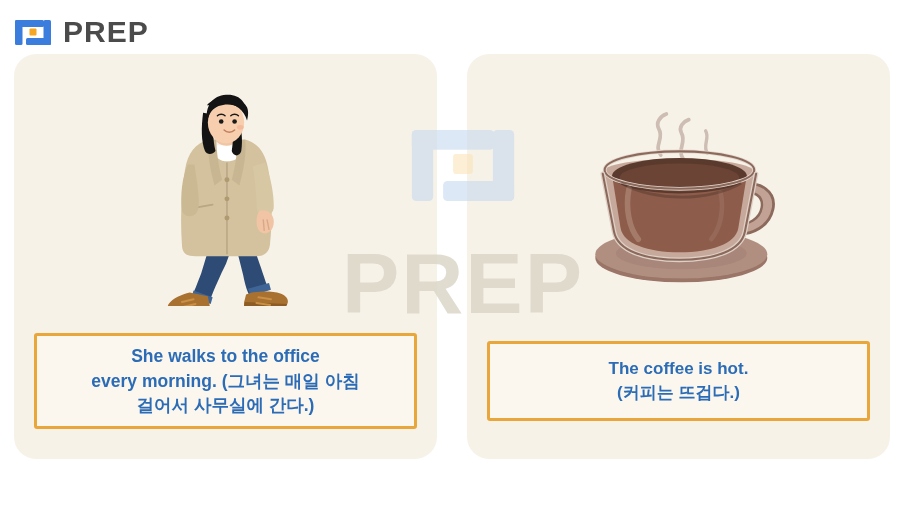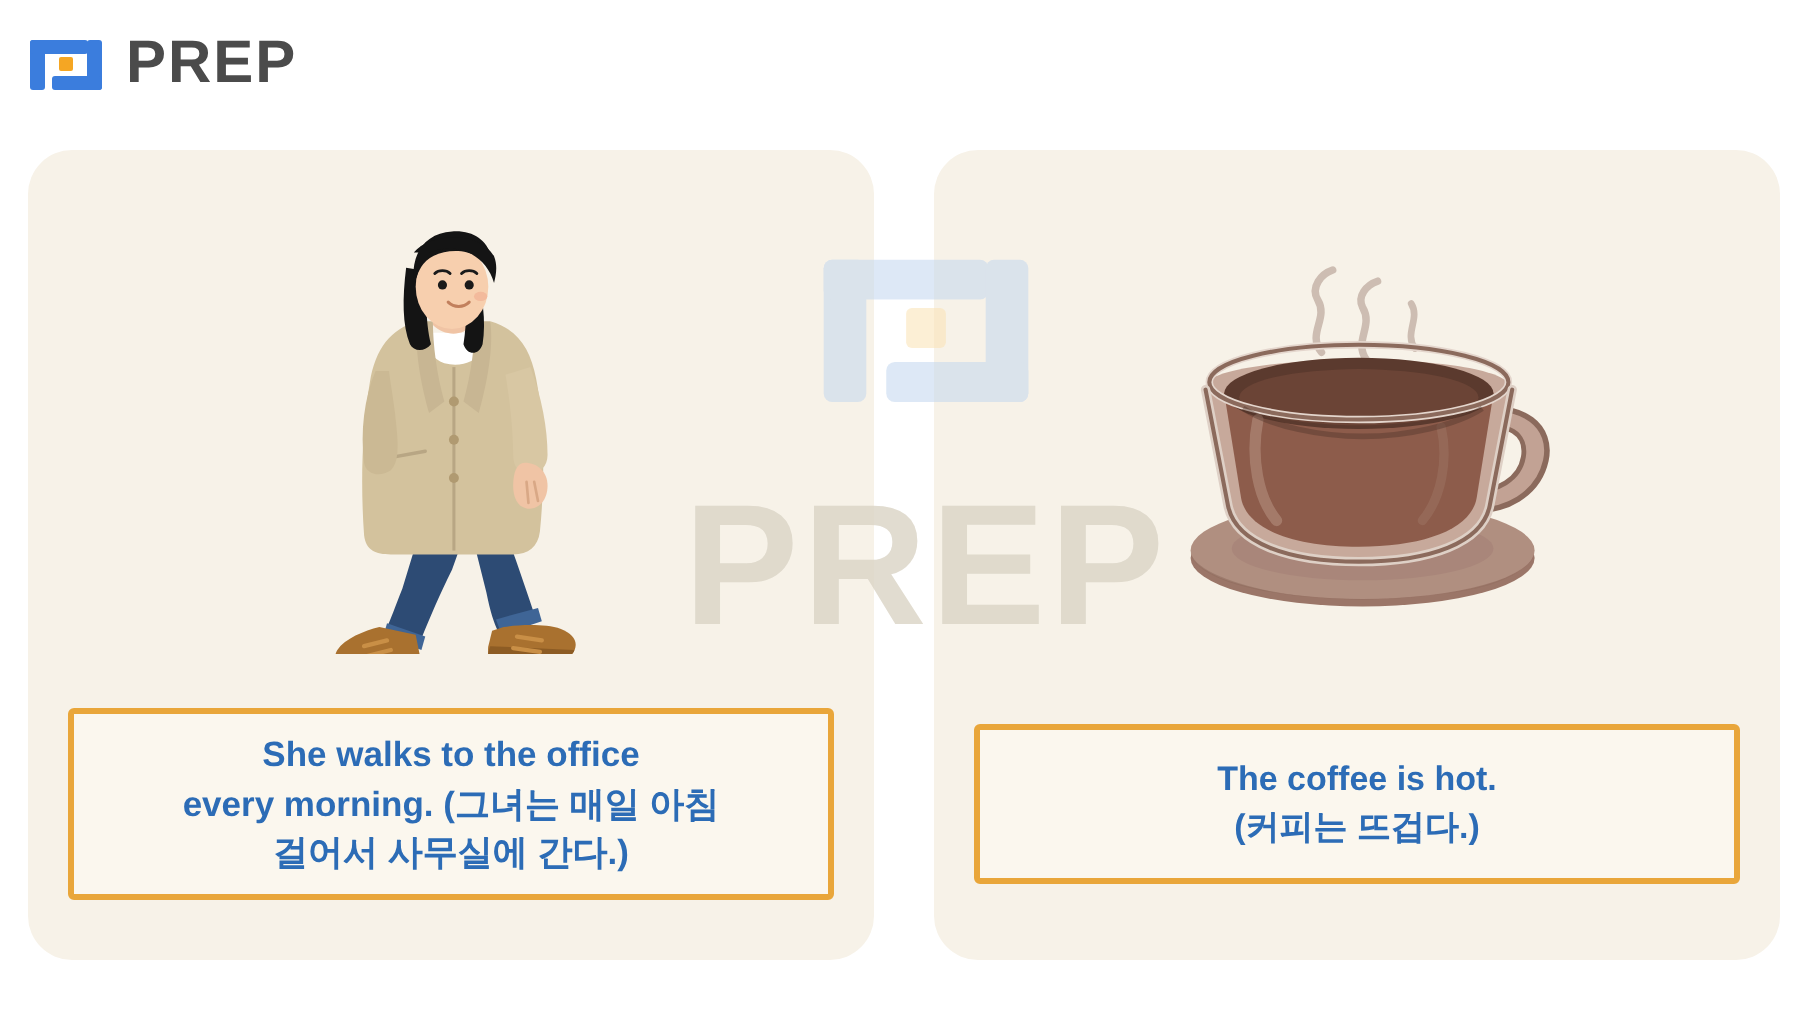--- a/index.html
+++ b/index.html
@@ -34,21 +34,21 @@
   .wm-mark{width:112px;height:108px;opacity:.55;}
   .wm-text{
     margin-top:22px;
     font-size:86px;font-weight:bold;letter-spacing:2px;
     color:#dcd6c8;opacity:.85;line-height:1;
     font-family:"Liberation Sans","DejaVu Sans",sans-serif;
   }
 
   
   .cards{
-    position:absolute;left:14px;top:75px;
+    position:absolute;left:14px;top:54px;
     width:876px;height:405px;
     display:flex;gap:30px;
   }
   .card{
     flex:1 1 0;
     background:#f7f2e8;
     border-radius:22px;
     position:relative;
     display:flex;flex-direction:column;
     align-items:center;

